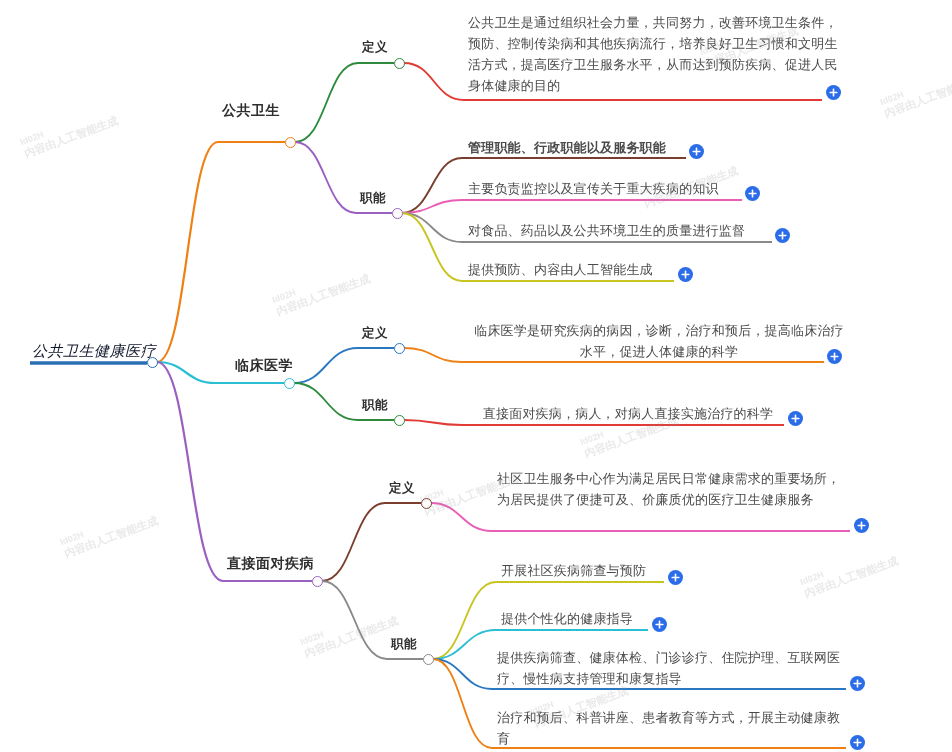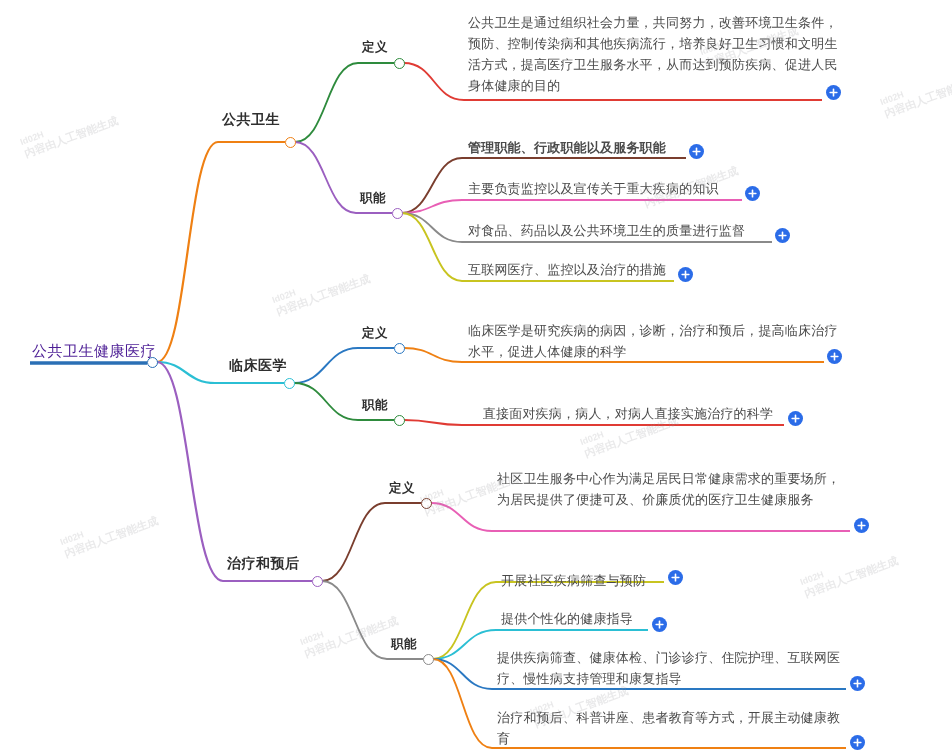--- a/index.html
+++ b/index.html
@@ -24,23 +24,24 @@
     position: absolute;
     left: 0; top: 0;
     width: 952px;
     height: 752px;
     pointer-events: none;
   }
   
   .root-label {
     position: absolute;
     font-size: 15px;
-    color: #4c1d95;
+    color: #0f172a;
     white-space: nowrap;
     letter-spacing: 0.5px;
+    font-style: italic;
   }
   
   .topic-label {
     position: absolute;
     font-size: 14px;
     font-weight: bold;
     color: #2f2f2f;
     white-space: nowrap;
     letter-spacing: 0.5px;
   }
@@ -144,21 +145,21 @@
       <path d="M 433 659 C 464.5 659, 464.5 630, 496 630" fill="none" stroke="#2bbfd4" stroke-width="1.9" stroke-linecap="round"></path>
       <line x1="496" y1="630" x2="648" y2="630" stroke="#2bbfd4" stroke-width="1.9"></line>
       <path d="M 433 659 C 462.5 659, 462.5 689, 492 689" fill="none" stroke="#2a78c2" stroke-width="1.9" stroke-linecap="round"></path>
       <line x1="492" y1="689" x2="846" y2="689" stroke="#2a78c2" stroke-width="1.9"></line>
       <path d="M 433 659 C 462.5 659, 462.5 748, 492 748" fill="none" stroke="#ef8013" stroke-width="1.9" stroke-linecap="round"></path>
       <line x1="492" y1="748" x2="846" y2="748" stroke="#ef8013" stroke-width="1.9"></line>
     </svg>
   <div id="overlay">
       <div class="root-label" style="left: 32px; top: 342px;">公共卫生健康医疗</div>
       <div class="dot" style="left: 146.5px; top: 356.5px; border-color: rgb(42, 111, 181);"></div>
-      <div class="topic-label" style="left: 222px; top: 111px;">公共卫生</div>
+      <div class="topic-label" style="left: 222px; top: 102px;">公共卫生</div>
       <div class="dot" style="left: 284.5px; top: 136.5px; border-color: rgb(239, 128, 19);"></div>
       <div class="sub-label" style="left: 362px; top: 39px;">定义</div>
       <div class="dot" style="left: 393.5px; top: 57.5px; border-color: rgb(46, 139, 61);"></div>
       <div class="leaf" style="left: 468px; top: 12px; width: 378px;">公共卫生是通过组织社会力量，共同努力，改善环境卫生条件，预防、控制传染病和其他疾病流行，培养良好卫生习惯和文明生活方式，提高医疗卫生服务水平，从而达到预防疾病、促进人民身体健康的目的</div>
       <div class="plus" style="left: 826px; top: 85px; background: rgb(43, 108, 232);">
         <svg width="15" height="15" viewBox="0 0 15 15">
           <rect x="6.7" y="3.4" width="1.6" height="8.2" rx="0.7" fill="#fff"></rect>
           <rect x="3.4" y="6.7" width="8.2" height="1.6" rx="0.7" fill="#fff"></rect>
         </svg>
       </div>
@@ -178,61 +179,61 @@
           <rect x="3.4" y="6.7" width="8.2" height="1.6" rx="0.7" fill="#fff"></rect>
         </svg>
       </div>
       <div class="leaf" style="left: 468px; top: 220px; width: 310px;">对食品、药品以及公共环境卫生的质量进行监督</div>
       <div class="plus" style="left: 775px; top: 228px; background: rgb(43, 108, 232);">
         <svg width="15" height="15" viewBox="0 0 15 15">
           <rect x="6.7" y="3.4" width="1.6" height="8.2" rx="0.7" fill="#fff"></rect>
           <rect x="3.4" y="6.7" width="8.2" height="1.6" rx="0.7" fill="#fff"></rect>
         </svg>
       </div>
-      <div class="leaf" style="left: 468px; top: 259px; width: 280px;">互联网医疗、监控以及治疗的措施</div>
+      <div class="leaf" style="left: 468px; top: 259px; width: 280px;">提供预防、内容由人工智能生成</div>
       <div class="plus" style="left: 678px; top: 267px; background: rgb(43, 108, 232);">
         <svg width="15" height="15" viewBox="0 0 15 15">
           <rect x="6.7" y="3.4" width="1.6" height="8.2" rx="0.7" fill="#fff"></rect>
           <rect x="3.4" y="6.7" width="8.2" height="1.6" rx="0.7" fill="#fff"></rect>
         </svg>
       </div>
-      <div class="topic-label" style="left: 213px; top: 357px; padding-left: 16px;">临床医学</div>
+      <div class="topic-label" style="left: 219px; top: 357px; padding-left: 16px;">临床医学</div>
       <div class="dot" style="left: 283.5px; top: 377.5px; border-color: rgb(43, 191, 212);"></div>
       <div class="sub-label" style="left: 362px; top: 325px;">定义</div>
       <div class="dot" style="left: 393.5px; top: 342.5px; border-color: rgb(42, 120, 194);"></div>
-      <div class="leaf" style="left: 468px; top: 320px; width: 382px;">临床医学是研究疾病的病因，诊断，治疗和预后，提高临床治疗水平，促进人体健康的科学</div>
+      <div class="leaf" style="left: 468px; top: 320px; width: 382px; text-align: center;">临床医学是研究疾病的病因，诊断，治疗和预后，提高临床治疗水平，促进人体健康的科学</div>
       <div class="plus" style="left: 827px; top: 349px; background: rgb(43, 108, 232);">
         <svg width="15" height="15" viewBox="0 0 15 15">
           <rect x="6.7" y="3.4" width="1.6" height="8.2" rx="0.7" fill="#fff"></rect>
           <rect x="3.4" y="6.7" width="8.2" height="1.6" rx="0.7" fill="#fff"></rect>
         </svg>
       </div>
       <div class="sub-label" style="left: 362px; top: 397px;">职能</div>
       <div class="dot" style="left: 393.5px; top: 414.5px; border-color: rgb(46, 139, 61);"></div>
       <div class="leaf" style="left: 468px; top: 403px; width: 320px; text-align: center;">直接面对疾病，病人，对病人直接实施治疗的科学</div>
       <div class="plus" style="left: 788px; top: 411px; background: rgb(43, 108, 232);">
         <svg width="15" height="15" viewBox="0 0 15 15">
           <rect x="6.7" y="3.4" width="1.6" height="8.2" rx="0.7" fill="#fff"></rect>
           <rect x="3.4" y="6.7" width="8.2" height="1.6" rx="0.7" fill="#fff"></rect>
         </svg>
       </div>
-      <div class="topic-label" style="left: 227px; top: 555px;">治疗和预后</div>
+      <div class="topic-label" style="left: 227px; top: 555px;">直接面对疾病</div>
       <div class="dot" style="left: 311.5px; top: 575.5px; border-color: rgb(155, 95, 192);"></div>
       <div class="sub-label" style="left: 389px; top: 480px;">定义</div>
       <div class="dot" style="left: 420.5px; top: 497.5px; border-color: rgb(122, 62, 46);"></div>
       <div class="leaf" style="left: 497px; top: 468px; width: 352px;">社区卫生服务中心作为满足居民日常健康需求的重要场所，为居民提供了便捷可及、价廉质优的医疗卫生健康服务</div>
       <div class="plus" style="left: 854px; top: 518px; background: rgb(43, 108, 232);">
         <svg width="15" height="15" viewBox="0 0 15 15">
           <rect x="6.7" y="3.4" width="1.6" height="8.2" rx="0.7" fill="#fff"></rect>
           <rect x="3.4" y="6.7" width="8.2" height="1.6" rx="0.7" fill="#fff"></rect>
         </svg>
       </div>
       <div class="sub-label" style="left: 391px; top: 636px;">职能</div>
       <div class="dot" style="left: 422.5px; top: 653.5px; border-color: rgb(138, 138, 138);"></div>
-      <div class="leaf" style="left: 501px; top: 560px; width: 280px; margin-top: 10px;">开展社区疾病筛查与预防</div>
+      <div class="leaf" style="left: 501px; top: 560px; width: 280px;">开展社区疾病筛查与预防</div>
       <div class="plus" style="left: 668px; top: 570px; background: rgb(43, 108, 232);">
         <svg width="15" height="15" viewBox="0 0 15 15">
           <rect x="6.7" y="3.4" width="1.6" height="8.2" rx="0.7" fill="#fff"></rect>
           <rect x="3.4" y="6.7" width="8.2" height="1.6" rx="0.7" fill="#fff"></rect>
         </svg>
       </div>
       <div class="leaf" style="left: 501px; top: 608px; width: 280px;">提供个性化的健康指导</div>
       <div class="plus" style="left: 652px; top: 617px; background: rgb(43, 108, 232);">
         <svg width="15" height="15" viewBox="0 0 15 15">
           <rect x="6.7" y="3.4" width="1.6" height="8.2" rx="0.7" fill="#fff"></rect>

